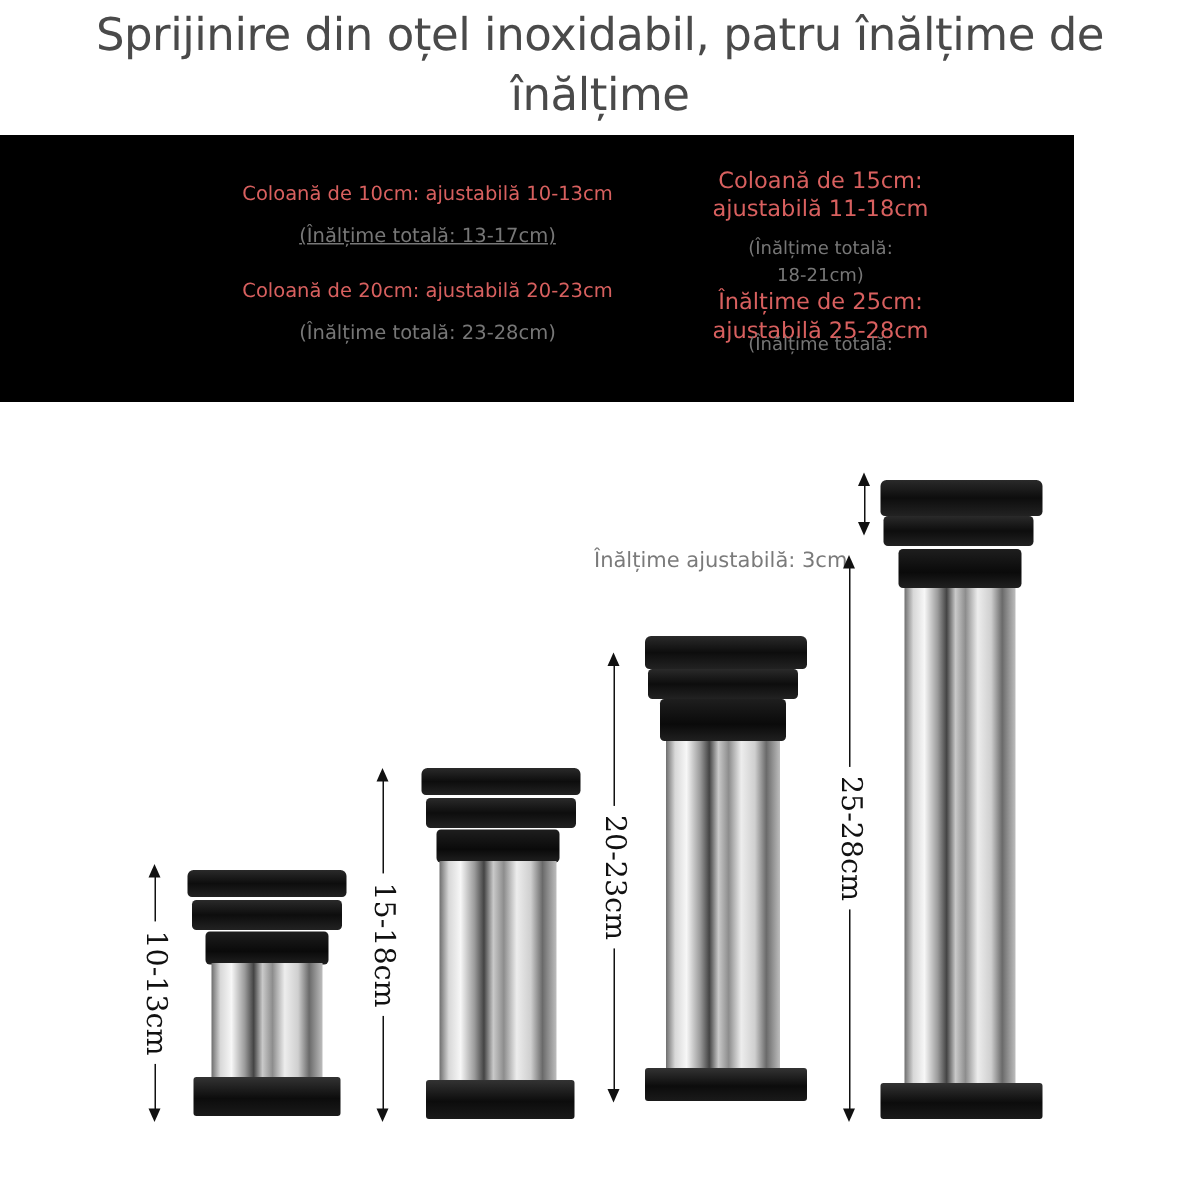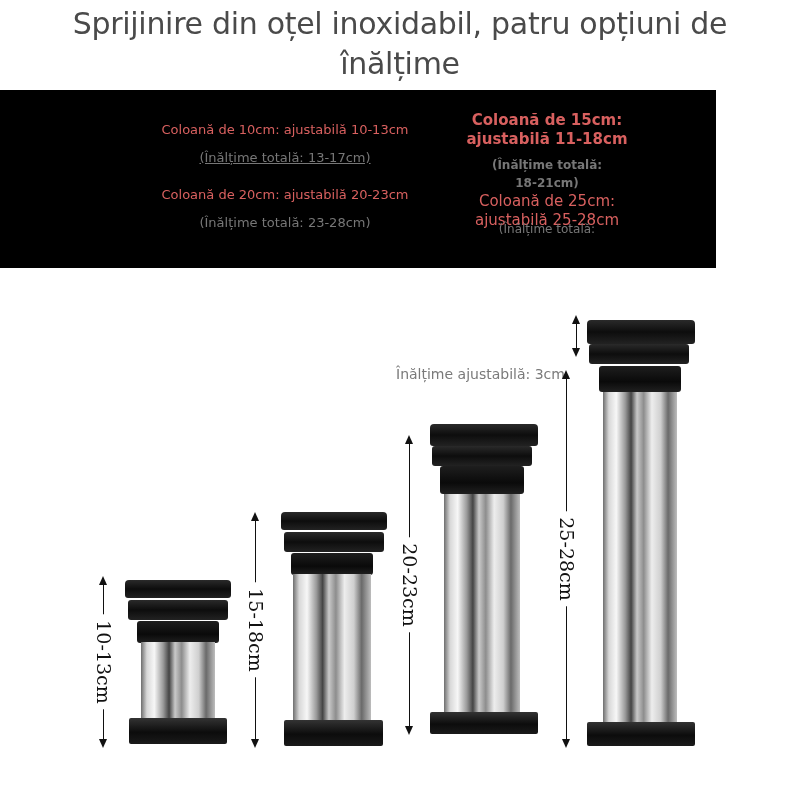--- a/index.html
+++ b/index.html
@@ -25,21 +25,21 @@
   .spec .sub { color: #777777; }
 
   .spec-10 { left: 150px; width: 270px; top: 31px; }
   .spec-10 .hl { font-size: 13px; line-height: 18px; }
   .spec-10 .sub { font-size: 13px; line-height: 18px; margin-top: 10px; text-decoration: underline; }
 
   .spec-20 { left: 150px; width: 270px; top: 96px; }
   .spec-20 .hl { font-size: 13px; line-height: 18px; }
   .spec-20 .sub { font-size: 13px; line-height: 18px; margin-top: 10px; }
 
-  .spec-15 { left: 447px; width: 200px; top: 21px; font-weight: bold; }
+  .spec-15 { left: 447px; width: 200px; top: 21px; }
   .spec-15 .hl { font-size: 15px; line-height: 19px; }
   .spec-15 .sub { font-size: 12px; line-height: 15px; margin-top: 9px; }
 
   .spec-25 { left: 447px; width: 200px; top: 102px; }
   .spec-25 .hl { font-size: 15px; line-height: 19px; }
   .spec-25 .sub { font-size: 12px; line-height: 15px; margin-top: -8px; }
 
   .adj-label {
     position: absolute; left: 396px; top: 325px;
     color: #7a7a7a; font-size: 14px; line-height: 18px; margin-top: 40px;
@@ -88,41 +88,41 @@
   .base {
     position: absolute;
     background: linear-gradient(180deg, #333, #0c0c0c 55%, #1a1a1a);
     border-radius: 2px;
   }
 </style>
 </head>
 <body>
 
 <div class="title">
-  <span>Sprijinire din oțel inoxidabil, patru opțiuni de</span>
+  <span>Sprijinire din oțel inoxidabil, patru înălțime de</span>
   <span>înălțime</span>
 </div>
 
 <div class="spec-panel">
   <div class="spec spec-10">
     <div class="hl">Coloană de 10cm: ajustabilă 10-13cm</div>
     <div class="sub">(Înălțime totală: 13-17cm)</div>
   </div>
   <div class="spec spec-20">
     <div class="hl">Coloană de 20cm: ajustabilă 20-23cm</div>
     <div class="sub">(Înălțime totală: 23-28cm)</div>
   </div>
   <div class="spec spec-15">
     <div class="hl">Coloană de 15cm:</div>
     <div class="hl">ajustabilă 11-18cm</div>
     <div class="sub">(Înălțime totală:</div>
     <div class="sub" style="margin-top:3px">18-21cm)</div>
   </div>
   <div class="spec spec-25">
-    <div class="hl">Coloană de 25cm:</div>
+    <div class="hl">Înălțime de 25cm:</div>
     <div class="hl">ajustabilă 25-28cm</div>
     <div class="sub">(Înălțime totală:</div>
   </div>
 </div>
 
 <div class="adj-label">Înălțime ajustabilă: 3cm</div>
 
 <div class="dim" style="left:567px; top:315px; height:42px;">
   <div class="arrow-up"></div>
   <div class="line" style="top:6px; bottom:6px;"></div>

